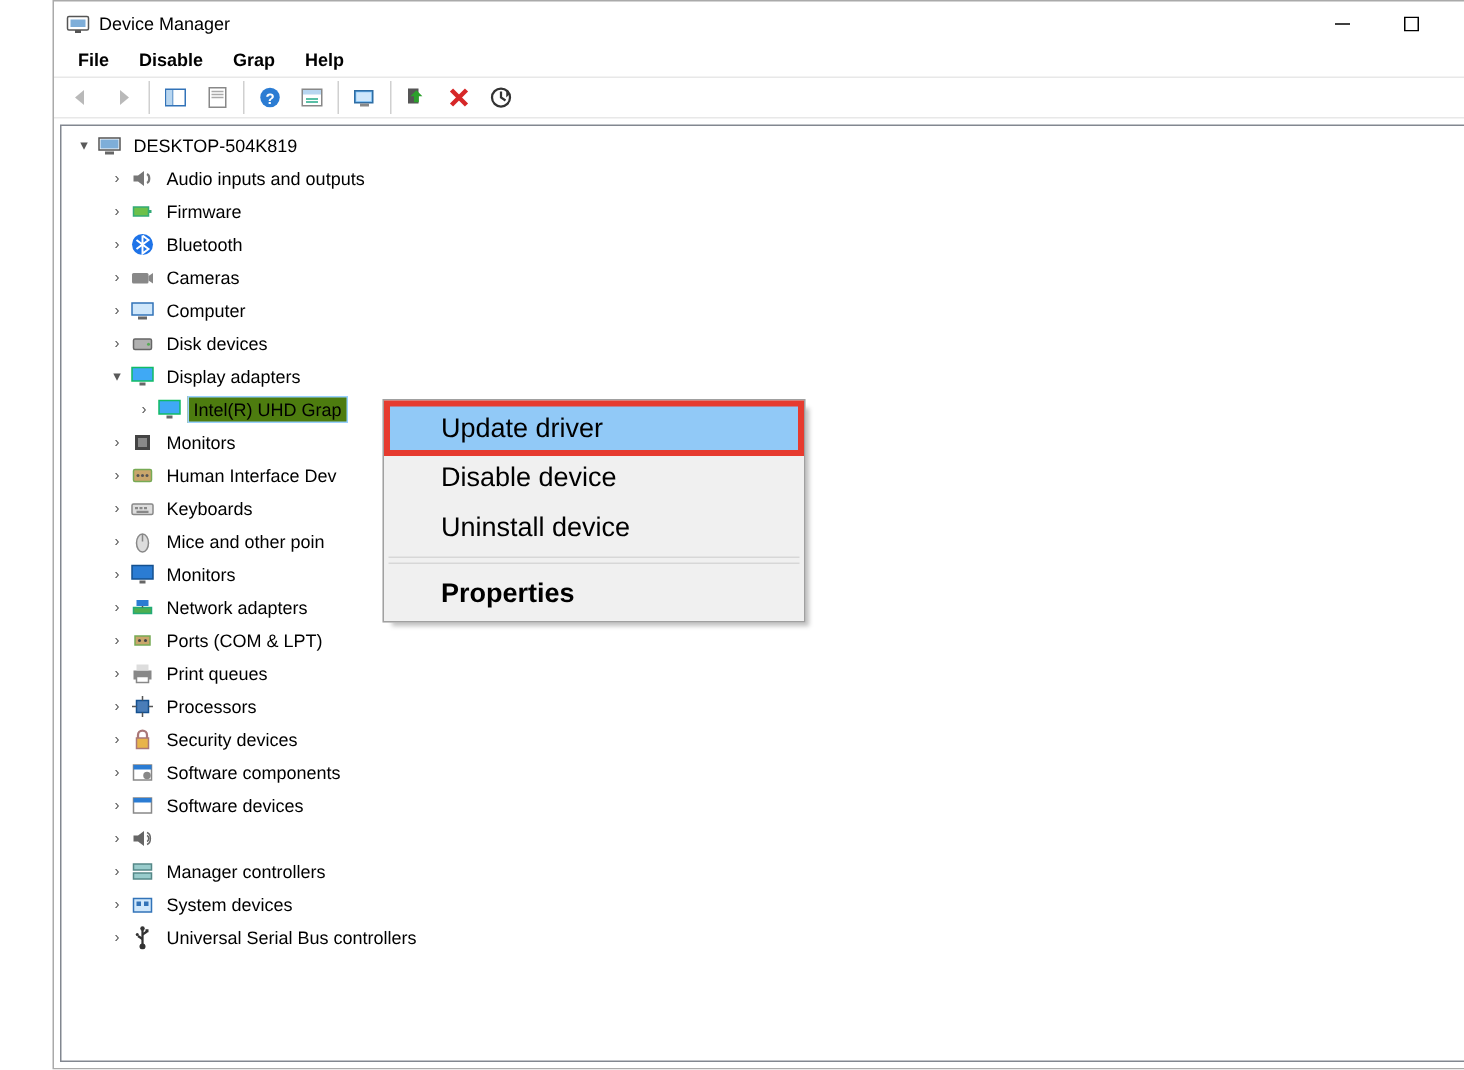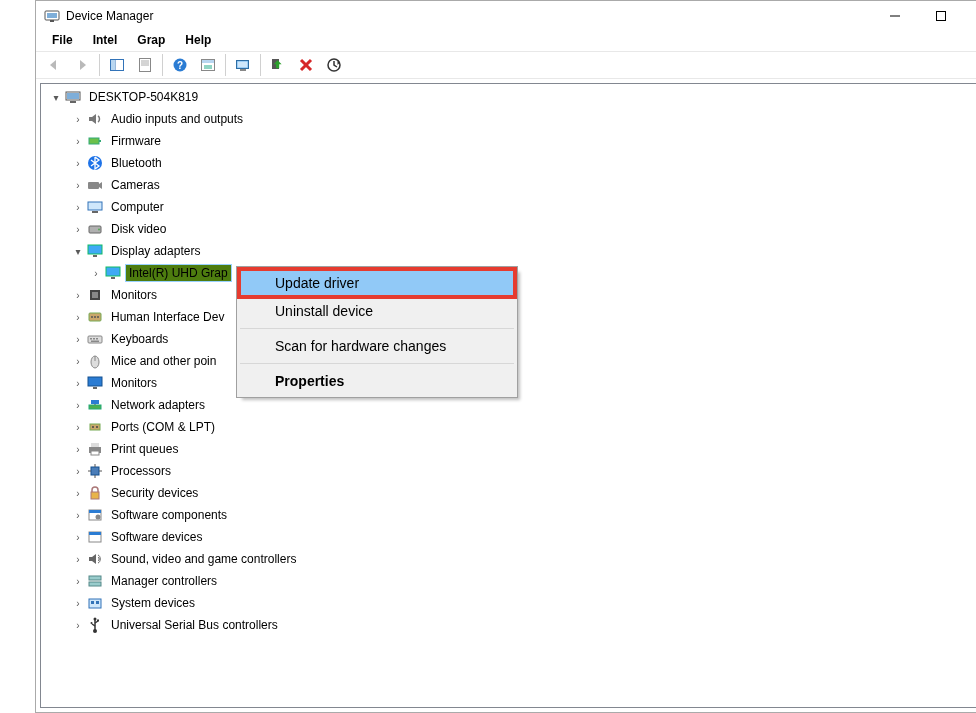--- a/index.html
+++ b/index.html
@@ -22,21 +22,21 @@
     
     .tree-wrap { flex: 1; border: 1px solid #828790; margin: 4px; overflow: auto; background: #fff; position: relative; }
     .tree { padding: 2px 4px; }
     .node { display: flex; align-items: center; height: 22px; white-space: nowrap; }
     .node .indent { display: inline-block; }
     .expander { width: 14px; height: 14px; display: flex; align-items: center; justify-content: center; color: #5a5a5a; font-size: 10px; cursor: default; }
     .node-icon { width: 16px; height: 16px; margin: 0 4px 0 2px; display: flex; align-items: center; justify-content: center; }
     .node-label { padding: 1px 3px; border: 1px solid transparent; }
     .node-label.selected { background: #4d7c0f; border: 1px solid #99d1ff; }
     
-    .context-menu { position: absolute; top: 182px; left: 195px; width: 282px; background: #f0f0f0; border: 1px solid #a0a0a0; box-shadow: 4px 4px 3px -2px rgba(0,0,0,.25); font-size: 14px; padding: 2px; }
+    .context-menu { position: absolute; top: 182px; left: 214px; width: 282px; background: #f0f0f0; border: 1px solid #a0a0a0; box-shadow: 4px 4px 3px -2px rgba(0,0,0,.25); font-size: 18px; padding: 2px; }
     .ctx-item { padding: 6px 12px 6px 36px; cursor: default; }
     .ctx-item.highlight-box { outline: 4px solid #e63b2f; outline-offset: -2px; background: #91c9f7; }
     .ctx-sep { height: 1px; background: #d7d7d7; margin: 3px 1px; }
     .ctx-item.bold { font-weight: 700; }
     
     .statusbar { height: 22px; padding: 3px 6px; font-size: 12px; border-top: 1px solid #e8e8e8; }
     svg { display: block; }
   </style>
 </head>
 <body>
@@ -67,21 +67,21 @@
           <svg width="10" height="10" viewBox="0 0 10 10">
             <line x1="0" y1="0" x2="10" y2="10" stroke="#000" stroke-width="1"></line>
             <line x1="10" y1="0" x2="0" y2="10" stroke="#000" stroke-width="1"></line>
           </svg>
         </div>
     </div>
   </div>
 
   <div class="menubar">
     <span class="menu-item">File</span>
-    <span class="menu-item">Intel</span>
+    <span class="menu-item">Disable</span>
     <span class="menu-item">Grap</span>
     <span class="menu-item">Help</span>
   </div>
 
   <div class="toolbar">
     <div class="tbtn disabled">
         <svg width="16" height="16" viewBox="0 0 16 16">
           <path d="M10 3 L4 8 L10 13 Z" fill="#666"></path>
         </svg>
       </div>
@@ -222,21 +222,21 @@
         </div>
         <div class="node">
           <span class="indent" style="width:26px"></span>
           <span class="expander">›</span>
           <span class="node-icon">
             <svg width="16" height="16" viewBox="0 0 16 16">
               <rect x="2" y="5" width="12" height="7" rx="1" fill="#b0b0b0" stroke="#666"></rect>
               <circle cx="12" cy="8.5" r="1" fill="#5a5"></circle>
             </svg>
           </span>
-          <span class="node-label">Disk video</span>
+          <span class="node-label">Disk devices</span>
         </div>
         <div class="node">
           <span class="indent" style="width:26px"></span>
           <span class="expander">▾</span>
           <span class="node-icon">
             <svg width="16" height="16" viewBox="0 0 16 16">
               <rect x="1" y="2" width="14" height="9" fill="#3fa9f5" stroke="#1b6"></rect>
               <rect x="6" y="12" width="4" height="2" fill="#666"></rect>
             </svg>
           </span>
@@ -399,21 +399,20 @@
         </div>
         <div class="node">
           <span class="indent" style="width:26px"></span>
           <span class="expander">›</span>
           <span class="node-icon">
             <svg width="16" height="16" viewBox="0 0 16 16">
               <path d="M2 6h3l4-3v10l-4-3H2z" fill="#666"></path>
               <path d="M11 4c3 1 3 7 0 8M11 6c1.5 .5 1.5 3.5 0 4" fill="none" stroke="#666"></path>
             </svg>
           </span>
-          <span class="node-label">Sound, video and game controllers</span>
         </div>
         <div class="node">
           <span class="indent" style="width:26px"></span>
           <span class="expander">›</span>
           <span class="node-icon">
             <svg width="16" height="16" viewBox="0 0 16 16">
               <rect x="2" y="3" width="12" height="4" fill="#9cc" stroke="#588"></rect>
               <rect x="2" y="9" width="12" height="4" fill="#9cc" stroke="#588"></rect>
             </svg>
           </span>
@@ -443,21 +442,21 @@
               <rect x="10" y="2.5" width="2" height="2" fill="#333"></rect>
               <circle cx="4.5" cy="6" r="1" fill="#333"></circle>
             </svg>
           </span>
           <span class="node-label">Universal Serial Bus controllers</span>
         </div>
       </div>
 
     <div class="context-menu">
       <div class="ctx-item highlight-box">Update driver</div>
+      <div class="ctx-item">Disable device</div>
       <div class="ctx-item">Uninstall device</div>
       <div class="ctx-sep"></div>
-      <div class="ctx-item">Scan for hardware changes</div>
       <div class="ctx-sep"></div>
       <div class="ctx-item bold">Properties</div>
     </div>
   </div>
 
 </div>
 
 </body></html>

